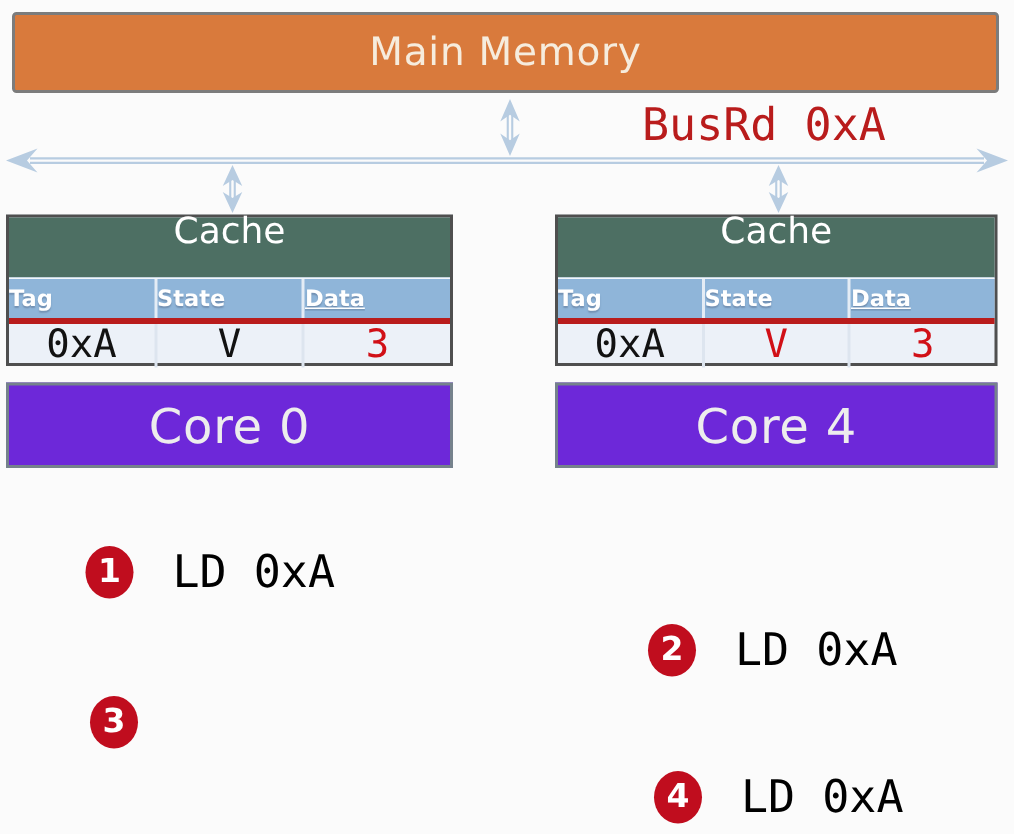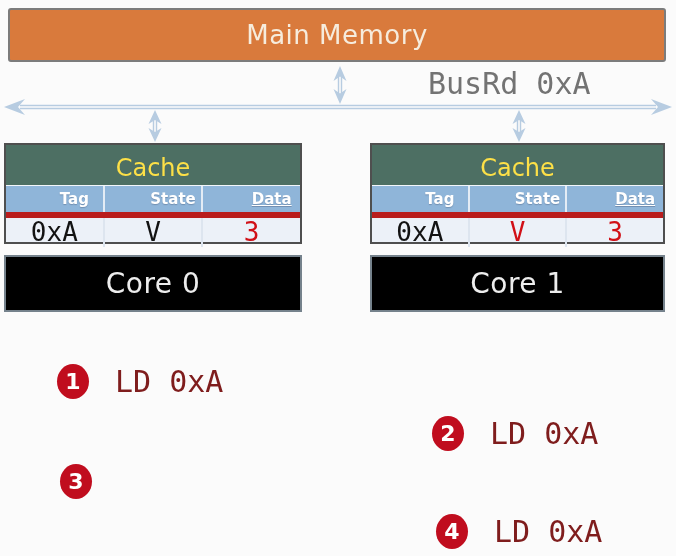--- a/index.html
+++ b/index.html
@@ -12,57 +12,57 @@
   .memory { position:absolute; left:8px; top:8px; width:658px; height:54px;
             background:#d97a3c; border:2px solid #7c7c7c; border-radius:3px;
             box-sizing:border-box; display:flex; align-items:center; justify-content:center; }
   .memory span { color:#f6ecdd; font-size:26px; letter-spacing:.5px; }
 
   
   svg.arrows { position:absolute; left:0; top:0; width:676px; height:556px; pointer-events:none; }
 
   
   .busrd { position:absolute; left:428px; top:66px;
-           font-family:"DejaVu Sans Mono", monospace; font-size:30px; color:#737373; white-space:pre; }
+           font-family:"DejaVu Sans Mono", monospace; font-size:30px; color:#b91c1c; white-space:pre; }
 
   
   .cache { position:absolute; top:143px; height:101px; border:2px solid #4f4f4f;
            box-sizing:border-box; background:#ecf1f8; }
   .cache.left  { left:4px;   width:298px; }
   .cache.right { left:370px; width:295px; }
-  .cache-title { height:40px; background:#4d6f63; color:#fde047; font-size:24px;
-                 display:flex; align-items:flex-end; justify-content:center; padding-bottom:3px;
+  .cache-title { height:40px; background:#4d6f63; color:#ffffff; font-size:24px;
+                 display:flex; align-items:flex-end; justify-content:center; padding-bottom:17px;
                  box-sizing:border-box; }
   .cache-cols { display:flex; height:26px; background:#8fb5d9; border-top:1px solid #f2f6fa; }
-  .cache-col { flex:1; text-align:center; color:#ffffff; font-size:15px; font-weight:bold;
-               line-height:26px; border-right:2px solid #e4ecf5; text-shadow:0 1px 1px rgba(80,100,130,.45);padding-left:40px; }
+  .cache-col { flex:1; text-align:left; color:#ffffff; font-size:15px; font-weight:bold;
+               line-height:26px; border-right:2px solid #e4ecf5; text-shadow:0 1px 1px rgba(80,100,130,.45); }
   .cache-col:last-child { border-right:none;text-decoration:underline; }
-  .cache-row { display:flex; height:29px; border-top:6px solid #b91c1c; }
+  .cache-row { display:flex; height:29px; border-top:4px solid #b91c1c; }
   .cache-cell { flex:1; text-align:center; font-family:"DejaVu Sans Mono", monospace;
                 font-size:26px; line-height:28px; color:#121212; border-right:2px solid #dde5ef; }
   .cache-cell:last-child { border-right:none; }
   .cache-cell.red { color:#d11017; }
 
   
-  .core { position:absolute; top:255px; height:57px; background:#000000;
-          border:2px solid #75828c; box-sizing:border-box; color:#ededed; font-size:28px;
+  .core { position:absolute; top:255px; height:57px; background:#6d28d9;
+          border:2px solid #75828c; box-sizing:border-box; color:#ededed; font-size:32px;
           display:flex; align-items:center; justify-content:center; letter-spacing:.5px; }
   .core.left  { left:4px;   width:298px; }
   .core.right { left:370px; width:295px; }
 
   
   .instr { position:absolute; display:flex; align-items:center; gap:26px; }
   .instr.i1 { left:57px;  top:364px; }
   .instr.i2 { left:432px; top:416px; }
   .instr.i3 { left:60px;  top:464px; }
   .instr.i4 { left:436px; top:514px; }
   .badge { width:32px; height:35px; border-radius:50%; background:#c00d1e; color:#ffffff;
            font-size:22px; font-weight:bold; display:flex; align-items:center; justify-content:center;
            flex:0 0 auto; }
-  .instr-text { font-family:"DejaVu Sans Mono", monospace; font-size:30px; color:#7f1d1d; white-space:pre; }
+  .instr-text { font-family:"DejaVu Sans Mono", monospace; font-size:30px; color:#000000; white-space:pre; }
 </style>
 </head>
 <body>
 
 <div class="canvas">
 
   <div class="memory">
     <span>Main Memory</span>
   </div>
 
@@ -117,21 +117,21 @@
       <div class="cache-col">Data</div>
     </div>
     <div class="cache-row">
       <div class="cache-cell">0xA</div>
       <div class="cache-cell red">V</div>
       <div class="cache-cell red">3</div>
     </div>
   </div>
 
   <div class="core left">Core 0</div>
-  <div class="core right">Core 1</div>
+  <div class="core right">Core 4</div>
 
   <div class="instr i1">
     <div class="badge">1</div>
     <div class="instr-text">LD 0xA</div>
   </div>
   <div class="instr i2">
     <div class="badge">2</div>
     <div class="instr-text">LD 0xA</div>
   </div>
   <div class="instr i3">

